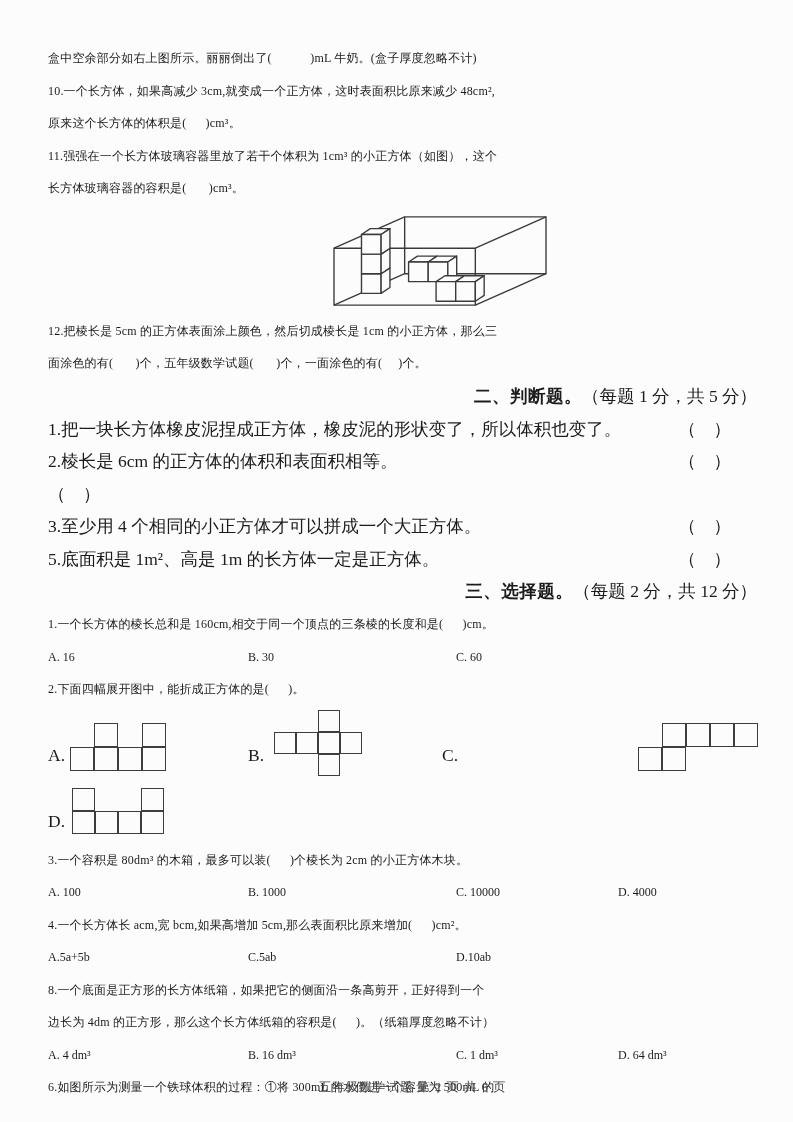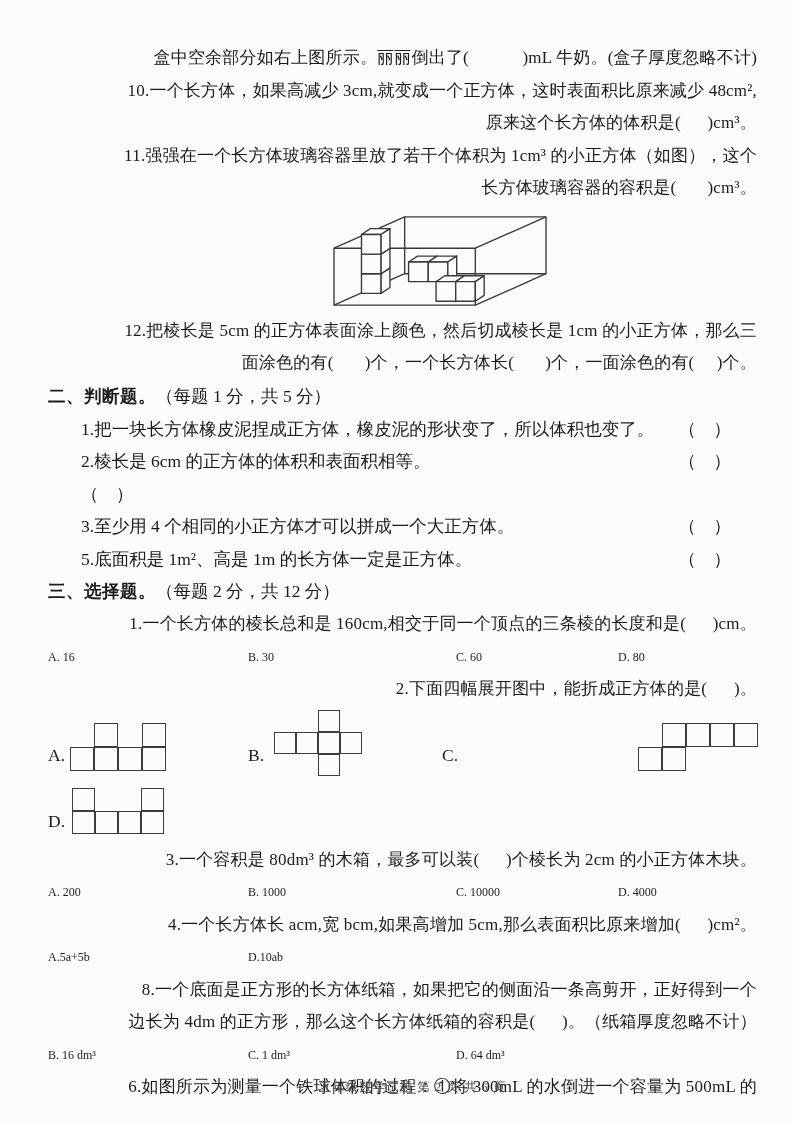--- a/index.html
+++ b/index.html
@@ -7,33 +7,31 @@
     width:793px;height:1122px;
     background:#fcfcfc;
     color:#1b1b1b;
     font-family:"Liberation Serif","DejaVu Serif",serif;
     box-sizing:border-box;
     padding:42px 36px 0 48px;
     overflow:hidden;
     position:relative;
   }
   .line{
-    font-size:17px;
+    font-size:12px;
     line-height:32.5px;
     white-space:pre-wrap;
     letter-spacing:0.2px;
-    text-align:right;
-  }
-  .sec-head{font-size:17.5px;line-height:33px;white-space:pre-wrap;}
+  }
+  .sec-head{font-size:17.5px;line-height:33px;white-space:pre-wrap;text-align:right;}
   .sec-head .t{font-family:"Liberation Sans","DejaVu Sans",sans-serif;font-weight:bold;letter-spacing:0.5px;}
   .tf-row{
     display:flex;justify-content:space-between;
     font-size:17.5px;line-height:32.5px;white-space:pre-wrap;
     padding-right:26px;
-    margin-left:33px;
   }
   .opt-row{
     display:grid;
     grid-template-columns:200px 208px 162px 1fr;
     font-size:12px;line-height:32.5px;white-space:pre-wrap;
   }
   .figure-wrap{
     height:106px;
     padding-left:276px;
     margin:2px 0 2px 0;
@@ -107,38 +105,37 @@
       <path class="cube" d="M112 76 L121 70 L141 70 L132 76 Z"></path>
       <path class="cube" d="M132 76 L141 70 L161 70 L152 76 Z"></path>
       <path class="cube" d="M112 76 L132 76 L132 96 L112 96 Z"></path>
       <path class="cube" d="M132 76 L152 76 L152 96 L132 96 Z"></path>
       <path class="cube" d="M152 76 L161 70 L161 90 L152 96 Z"></path>
     </g>
   </svg>
 </div>
 
 <div class="line">12.把棱长是 5cm 的正方体表面涂上颜色，然后切成棱长是 1cm 的小正方体，那么三</div>
-<div class="line">面涂色的有(       )个，一个长方体长(       )个，一面涂色的有(     )个。</div>
+<div class="line">面涂色的有(       )个，五年级数学试题(       )个，一面涂色的有(     )个。</div>
 
 <div class="sec-head"><span class="t">二、判断题。</span><span>（每题 1 分，共 5 分）</span></div>
 
 <div class="tf-row"><span>1.把一块长方体橡皮泥捏成正方体，橡皮泥的形状变了，所以体积也变了。</span><span class="tf-bracket">（    ）</span></div>
 <div class="tf-row"><span>2.棱长是 6cm 的正方体的体积和表面积相等。</span><span class="tf-bracket">（    ）</span></div>
 <div class="tf-row"><span class="tf-bracket">（    ）</span></div>
 <div class="tf-row"><span>3.至少用 4 个相同的小正方体才可以拼成一个大正方体。</span><span class="tf-bracket">（    ）</span></div>
 <div class="tf-row"><span>5.底面积是 1m²、高是 1m 的长方体一定是正方体。</span><span class="tf-bracket">（    ）</span></div>
 
 <div class="sec-head"><span class="t">三、选择题。</span><span>（每题 2 分，共 12 分）</span></div>
 
 <div class="line">1.一个长方体的棱长总和是 160cm,相交于同一个顶点的三条棱的长度和是(      )cm。</div>
 <div class="opt-row">
   <span>A. 16</span>
   <span>B. 30</span>
   <span>C. 60</span>
-  <span>D. 80</span>
 </div>
 
 <div class="line">2.下面四幅展开图中，能折成正方体的是(      )。</div>
 
 <div class="nets-block">
   <span class="net-label" style="left:0px;top:37px">A.</span>
   <div class="net" style="left:22px;top:15px">
       <div class="net-cell" style="left: 24px; top: 0px; width: 24px; height: 24px;"></div>
       <div class="net-cell" style="left: 72px; top: 0px; width: 24px; height: 24px;"></div>
       <div class="net-cell" style="left: 0px; top: 24px; width: 24px; height: 24px;"></div>
@@ -173,35 +170,37 @@
       <div class="net-cell" style="left: 69px; top: 0px; width: 23px; height: 23px;"></div>
       <div class="net-cell" style="left: 0px; top: 23px; width: 23px; height: 23px;"></div>
       <div class="net-cell" style="left: 23px; top: 23px; width: 23px; height: 23px;"></div>
       <div class="net-cell" style="left: 46px; top: 23px; width: 23px; height: 23px;"></div>
       <div class="net-cell" style="left: 69px; top: 23px; width: 23px; height: 23px;"></div>
     </div>
 </div>
 
 <div class="line">3.一个容积是 80dm³ 的木箱，最多可以装(      )个棱长为 2cm 的小正方体木块。</div>
 <div class="opt-row">
-  <span>A. 200</span>
+  <span>A. 100</span>
   <span>B. 1000</span>
   <span>C. 10000</span>
   <span>D. 4000</span>
 </div>
 
 <div class="line">4.一个长方体长 acm,宽 bcm,如果高增加 5cm,那么表面积比原来增加(      )cm²。</div>
 <div class="opt-row">
   <span>A.5a+5b</span>
+  <span>C.5ab</span>
   <span>D.10ab</span>
 </div>
 
 <div class="line">8.一个底面是正方形的长方体纸箱，如果把它的侧面沿一条高剪开，正好得到一个</div>
 <div class="line">边长为 4dm 的正方形，那么这个长方体纸箱的容积是(      )。（纸箱厚度忽略不计）</div>
 <div class="opt-row">
+  <span>A. 4 dm³</span>
   <span>B. 16 dm³</span>
   <span>C. 1 dm³</span>
   <span>D. 64 dm³</span>
 </div>
 
 <div class="line">6.如图所示为测量一个铁球体积的过程：①将 300mL 的水倒进一个容量为 500mL 的</div>
 
 <div class="footer">五年级数学试题 第 2 页 共 6 页</div>
 
 </body></html>

